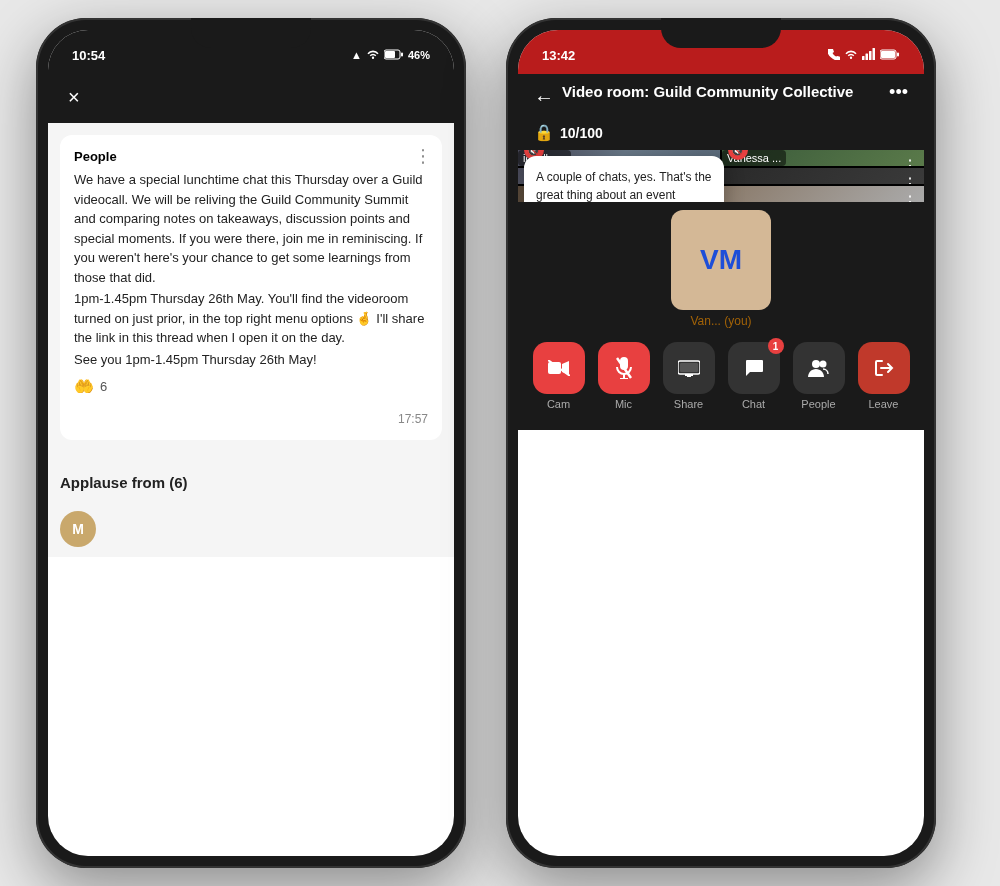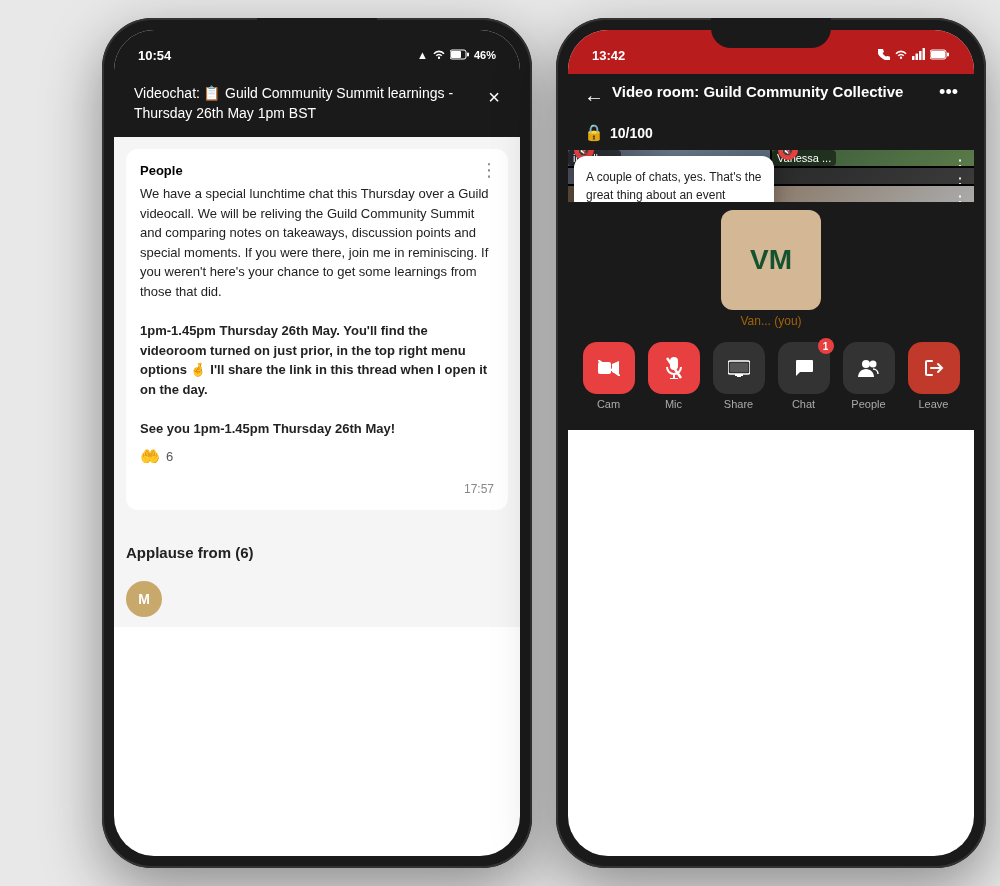--- a/index.html
+++ b/index.html
@@ -8,26 +8,26 @@
       display: flex;
       justify-content: center;
       align-items: center;
       width: 1000px;
       height: 886px;
       font-family: -apple-system, BlinkMacSystemFont, 'Segoe UI', sans-serif;
       overflow: hidden;
     }
     .phones-container {
       display: flex;
-      gap: 24px;
-      align-items: center;
-      justify-content: flex-end;
+      gap: 40px;
+      align-items: center;
+      justify-content: flex-start;
       width: 100%;
       height: 100%;
-      padding: 14px;
+      padding: 36px;
     }
 
     
     .phone {
       width: 430px;
       height: 850px;
       background: #1a1a1a;
       border-radius: 50px;
       position: relative;
       box-shadow: 0 20px 60px rgba(0,0,0,0.4), inset 0 0 0 2px #333;
@@ -117,22 +117,21 @@
       font-size: 13px;
       line-height: 1.5;
       color: #222;
     }
     .message-link {
       color: #e84040;
       font-size: 13px;
       line-height: 1.5;
     }
     .message-para {
-      margin-top: 20px;
-      font-weight: bold;
+      margin-top: 2px;
     }
     .message-meta {
       display: flex;
       justify-content: flex-end;
       align-items: center;
       margin-top: 16px;
       font-size: 12px;
       color: #888;
     }
     .message-more {
@@ -352,21 +351,21 @@
       height: 100px;
       border-radius: 12px;
       background: #d4b896;
       display: flex;
       align-items: center;
       justify-content: center;
     }
     .self-initials {
       font-size: 28px;
       font-weight: 700;
-      color: #14532d;
+      color: #1d4ed8;
     }
     .self-name {
       color: #a16207;
       font-size: 12px;
       margin-top: 4px;
       text-align: center;
     }
 
     
     .bottom-controls {
@@ -449,21 +448,20 @@
               <rect x="0" y="1" width="16" height="9" rx="2" ry="2" stroke="white" stroke-width="1" fill="none"></rect>
               <rect x="1" y="2" width="10" height="7" rx="1" ry="1" fill="white"></rect>
               <rect x="17" y="3.5" width="2" height="4" rx="1" fill="white"></rect>
             </svg>
           </span>
           <span>46%</span>
         </div>
       </div>
 
       <div class="phone1-header">
-        <div class="phone1-header-title">Videochat: 📋 Guild Community Summit learnings - Thursday 26th May 1pm BST</div>
         <div class="phone1-header-close">×</div>
       </div>
 
       <div class="phone1-content">
         <div class="message-card">
           <div class="message-more">⋮</div>
           <div class="message-author">People</div>
           <div class="message-text">We have a special lunchtime chat this Thursday over a Guild videocall. We will be reliving the Guild Community Summit and comparing notes on takeaways, discussion points and special moments. If you were there, join me in reminiscing. If you weren't here's your chance to get some learnings from those that did.</div>
           <div class="message-text message-para">1pm-1.45pm Thursday 26th May. You'll find the videoroom turned on just prior, in the top right menu options 🤞 I'll share the link in this thread when I open it on the day.</div>
           <div class="message-text message-para">See you 1pm-1.45pm Thursday 26th May!</div>

